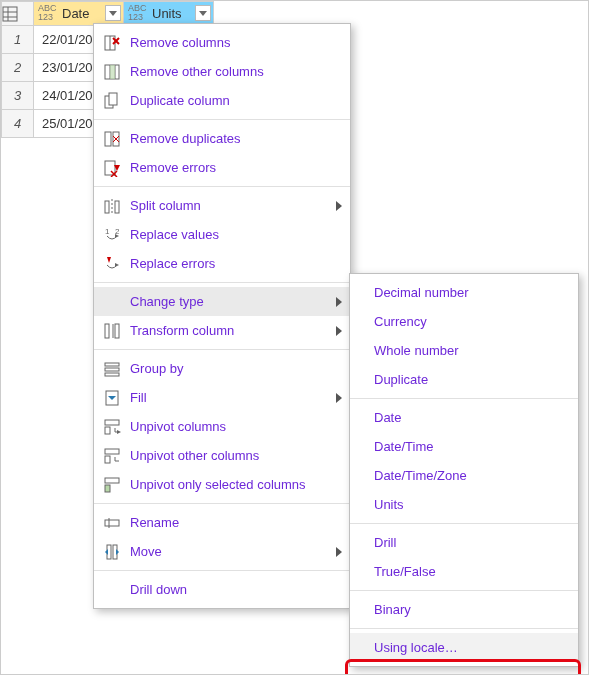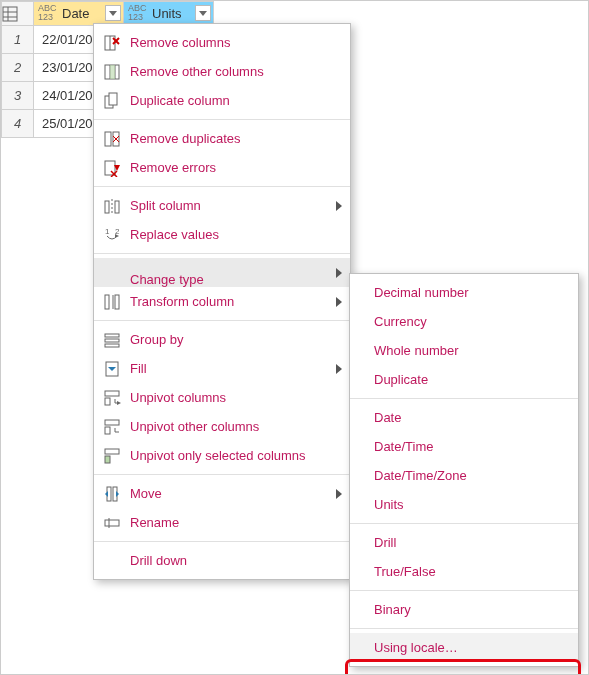--- a/index.html
+++ b/index.html
@@ -98,31 +98,31 @@
     .menu-primary { left: 92px; top: 22px; width: 258px; }
     .menu-sub { left: 348px; top: 272px; width: 230px; }
 
     .menu-item {
       display: flex;
       align-items: center;
       height: 29px;
       padding-right: 18px;
       position: relative;
       cursor: default;
-      color: #be185d;
+      color: #6d28d9;
     }
     .menu-item .icon-slot {
       width: 36px;
       display: flex;
       align-items: center;
       justify-content: center;
       flex-shrink: 0;
     }
     .menu-item .label { flex: 1; white-space: nowrap; }
-    .menu-item.hover, .menu-item:hover { background: #eaeaea; align-items: flex-end; }
+    .menu-item.hover, .menu-item:hover { background: #eaeaea; }
     .menu-item.hover-light { background: #f2f2f2; }
     .menu-item.has-sub::after {
       content: "";
       position: absolute;
       right: 8px; top: 50%;
       transform: translateY(-50%);
       border-top: 5px solid transparent;
       border-bottom: 5px solid transparent;
       border-left: 6px solid #555;
     }
@@ -266,20 +266,30 @@
     <span class="icon-slot">
       <svg width="18" height="18" viewBox="0 0 18 18">
           <text x="2" y="8" font-size="8" fill="#666">1</text>
           <path d="M4 10 Q9 16 14 10" fill="none" stroke="#666"></path>
           <polygon points="12,8 16,10 12,12" fill="#666"></polygon>
           <text x="12" y="8" font-size="8" fill="#666">2</text>
         </svg>
     </span>
     <span class="label">Replace values</span>
   </div>
+  <div class="menu-item">
+    <span class="icon-slot">
+      <svg width="18" height="18" viewBox="0 0 18 18">
+          <polygon points="4,2 8,2 6,8" fill="#c00"></polygon>
+          <path d="M4 10 Q9 16 14 10" fill="none" stroke="#666"></path>
+          <polygon points="12,8 16,10 12,12" fill="#666"></polygon>
+        </svg>
+    </span>
+    <span class="label">Replace errors</span>
+  </div>
 
   <div class="menu-sep"></div>
 
   <div class="menu-item has-sub hover">
     <span class="icon-slot"></span>
     <span class="label">Change type</span>
   </div>
   <div class="menu-item has-sub">
     <span class="icon-slot">
       <svg width="18" height="18" viewBox="0 0 18 18">
@@ -338,40 +348,40 @@
       <svg width="18" height="18" viewBox="0 0 18 18">
           <rect x="2" y="2" width="14" height="5" fill="none" stroke="#666"></rect>
           <rect x="2" y="9" width="5" height="7" fill="#b7d7a8" stroke="#666"></rect>
         </svg>
     </span>
     <span class="label">Unpivot only selected columns</span>
   </div>
 
   <div class="menu-sep"></div>
 
+  <div class="menu-item">
+    <span class="icon-slot">
+      <svg width="18" height="18" viewBox="0 0 18 18">
+          <rect x="2" y="6" width="14" height="6" fill="none" stroke="#666"></rect>
+          <line x1="6" y1="4" x2="6" y2="14" stroke="#666"></line>
+        </svg>
+    </span>
+    <span class="label">Rename</span>
+  </div>
   <div class="menu-item has-sub">
     <span class="icon-slot">
       <svg width="18" height="18" viewBox="0 0 18 18">
           <rect x="4" y="2" width="4" height="14" fill="none" stroke="#666"></rect>
           <rect x="10" y="2" width="4" height="14" fill="none" stroke="#666"></rect>
           <polygon points="2,9 5,6 5,12" fill="#2a7ab0"></polygon>
           <polygon points="16,9 13,6 13,12" fill="#2a7ab0"></polygon>
         </svg>
     </span>
     <span class="label">Move</span>
   </div>
-  <div class="menu-item">
-    <span class="icon-slot">
-      <svg width="18" height="18" viewBox="0 0 18 18">
-          <rect x="2" y="6" width="14" height="6" fill="none" stroke="#666"></rect>
-          <line x1="6" y1="4" x2="6" y2="14" stroke="#666"></line>
-        </svg>
-    </span>
-    <span class="label">Rename</span>
-  </div>
 
   <div class="menu-sep"></div>
 
   <div class="menu-item">
     <span class="icon-slot"></span>
     <span class="label">Drill down</span>
   </div>
 </div>
 
 <div class="menu menu-sub">

